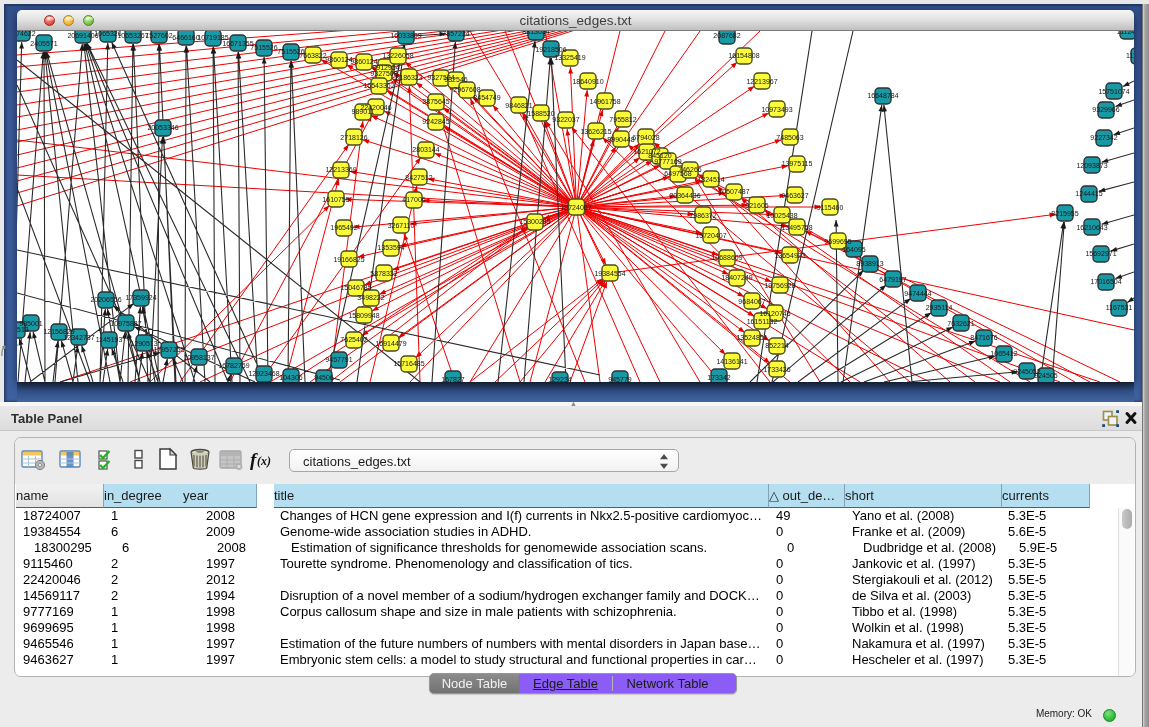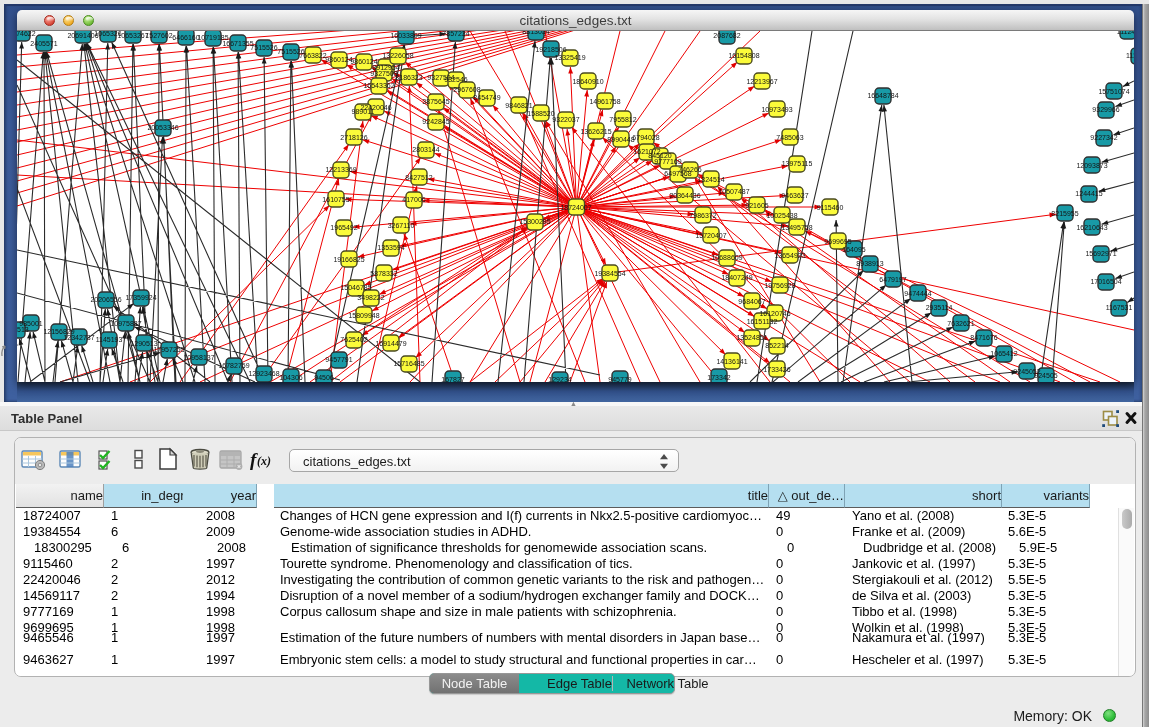--- a/index.html
+++ b/index.html
@@ -60,49 +60,49 @@
   background:#ececec; }
 #combo { position:absolute; left:274px; top:11px; width:390px; height:23px;
   border:1px solid #a6a6a6; border-radius:5px;
   background:linear-gradient(180deg,#ffffff,#f2f2f2); }
 #combo .ctext { position:absolute; left:13px; top:4px; font-size:13px; color:#1c1c1c; }
 
 
 #thead { position:absolute; left:1px; top:46px; width:1120px; height:24px; }
 .hc { position:absolute; top:0; height:24px; background:#b5dff0;
   border-right:1px solid #7fa3b5; font-size:13px; color:#1a1a1a;
-  text-align:right; line-height:23px; border-bottom:1px solid #5c5c5c;}
+  text-align:left; line-height:23px; border-bottom:1px solid #5c5c5c;}
 .hc.gray { background:linear-gradient(180deg,#f2f2f2,#e2e2e2); border-right:1px solid #9e9e9e; }
 #tbody { position:absolute; left:1px; top:70px; width:1104px; height:169px;
   background:#fff; font-size:13px; color:#000; overflow:hidden;}
 .row { position:absolute; left:0; width:1104px; height:16px; line-height:16px; white-space:nowrap; }
 .c0 { position:absolute; left:7px; }
 .c1 { position:absolute; left:95px; }
 .c2 { position:absolute; left:190px; }
 .c3 { position:absolute; left:264px; }
 .c4 { position:absolute; left:760px; }
 .c5 { position:absolute; left:836px; }
 .c6 { position:absolute; left:992px; }
 
 #tvscroll { position:absolute; right:1px; top:70px; width:16px; height:169px;
   background:#fafafa; border-left:1px solid #e0e0e0; }
 #tvthumb { position:absolute; left:3px; top:1px; width:10px; height:20px;
   border-radius:5px; background:linear-gradient(90deg,#c9c9c9,#ababab); }
 
 
-#tabs { position:absolute; left:429px; top:673px; width:246px; height:21px;
-  border:1px solid #979797; border-radius:5px; background:#14b8a6; font-size:13px;
+#tabs { position:absolute; left:429px; top:673px; width:308px; height:21px;
+  border:1px solid #979797; border-radius:5px; background:#8b5cf6; font-size:13px;
   box-shadow:0 1px 1px rgba(0,0,0,0.15); }
 #tabs .seg { position:absolute; top:0; height:19px; line-height:19px; text-align:center; color:#1a1a1a; }
 #tabs .seg.sel { background:linear-gradient(180deg,#8c8c8c,#717171); color:#f2f2f2;
   border-radius:4px 0 0 4px; }
 #tabs .d1 { position:absolute; left:182px; top:2px; width:1px; height:15px; background:#b5b5b5; }
 
 
-#mem { position:absolute; right:57px; top:708px; font-size:14px; color:#1c1c1c; }
+#mem { position:absolute; right:57px; top:708px; font-size:10px; color:#1c1c1c; }
 #memdot { position:absolute; left:1103px; top:709px; width:13px; height:13px;
   border-radius:50%; background:radial-gradient(circle at 38% 30%,#7fe07f,#2fbf3a 60%,#23a52e);
   border:1px solid #1f7d26; }
 </style>
 </head>
 <body>
 <div id="app">
   <div id="desk">
       <div class="undershadow"></div>
     </div>
@@ -193,21 +193,21 @@
 </svg>
       </div>
     </div>
     <div id="thead">
       <div class="hc gray" style="left:0;width:88px;">name</div>
       <div class="hc" style="left:88px;width:96px;">in_degree</div>
       <div class="hc" style="left:167px;width:74px;">year</div>
       <div class="hc" style="left:258px;width:495px;">title</div>
       <div class="hc" style="left:753px;width:76px;">△ out_de…</div>
       <div class="hc" style="left:829px;width:157px;">short</div>
-      <div class="hc" style="left:986px;width:88px;">variants</div>
+      <div class="hc" style="left:986px;width:88px;">currents</div>
     </div>
     <div id="tbody">
       <div class="row" style="top:0px;">
           <span class="c0">18724007</span>
           <span class="c1">1</span>
           <span class="c2">2008</span>
           <span class="c3">Changes of HCN gene expression and I(f) currents in Nkx2.5-positive cardiomyoc…</span>
           <span class="c4">49</span>
           <span class="c5">Yano et al. (2008)</span>
           <span class="c6">5.3E-5</span>
@@ -236,21 +236,20 @@
           <span class="c2">1997</span>
           <span class="c3">Tourette syndrome. Phenomenology and classification of tics.</span>
           <span class="c4">0</span>
           <span class="c5">Jankovic et al. (1997)</span>
           <span class="c6">5.3E-5</span>
         </div>
 <div class="row" style="top:64px;">
           <span class="c0">22420046</span>
           <span class="c1">2</span>
           <span class="c2">2012</span>
-          <span class="c3">Investigating the contribution of common genetic variants to the risk and pathogen…</span>
           <span class="c4">0</span>
           <span class="c5">Stergiakouli et al. (2012)</span>
           <span class="c6">5.5E-5</span>
         </div>
 <div class="row" style="top:80px;padding-left:24px;">
           <span class="c0">14569117</span>
           <span class="c1">2</span>
           <span class="c2">1994</span>
           <span class="c3">Disruption of a novel member of a sodium/hydrogen exchanger family and DOCK…</span>
           <span class="c4">0</span>
@@ -267,21 +266,21 @@
           <span class="c6">5.3E-5</span>
         </div>
 <div class="row" style="top:112px;">
           <span class="c0">9699695</span>
           <span class="c1">1</span>
           <span class="c2">1998</span>
           <span class="c4">0</span>
           <span class="c5">Wolkin et al. (1998)</span>
           <span class="c6">5.3E-5</span>
         </div>
-<div class="row" style="top:122px;">
+<div class="row" style="top:128px;">
           <span class="c0">9465546</span>
           <span class="c1">1</span>
           <span class="c2">1997</span>
           <span class="c3">Estimation of the future numbers of numbers with mental disorders in Japan base…</span>
           <span class="c4">0</span>
           <span class="c5">Nakamura et al. (1997)</span>
           <span class="c6">5.3E-5</span>
         </div>
 <div class="row" style="top:144px;">
           <span class="c0">9463627</span>
@@ -292,21 +291,21 @@
           <span class="c5">Hescheler et al. (1997)</span>
           <span class="c6">5.3E-5</span>
         </div>
     </div>
     <div id="tvscroll">
         <div id="tvthumb"></div>
       </div>
   </div>
   <div id="tabs">
     <div class="seg sel" style="left:0;width:89px;">Node Table</div>
-    <div class="seg" style="left:103px;width:93px;">Edge Table</div>
+    <div class="seg" style="left:89px;width:93px;text-decoration:underline;">Edge Table</div>
     <div class="seg" style="left:182px;width:111px;">Network Table</div>
     <div class="d1"></div>
   </div>
   <div id="mem">Memory: OK</div>
   <div id="memdot"></div>
   <div id="win">
     <div id="titlebar">
       <div class="tl" id="tl-red"></div>
       <div class="tl" id="tl-yel"></div>
       <div class="tl" id="tl-grn"></div>

